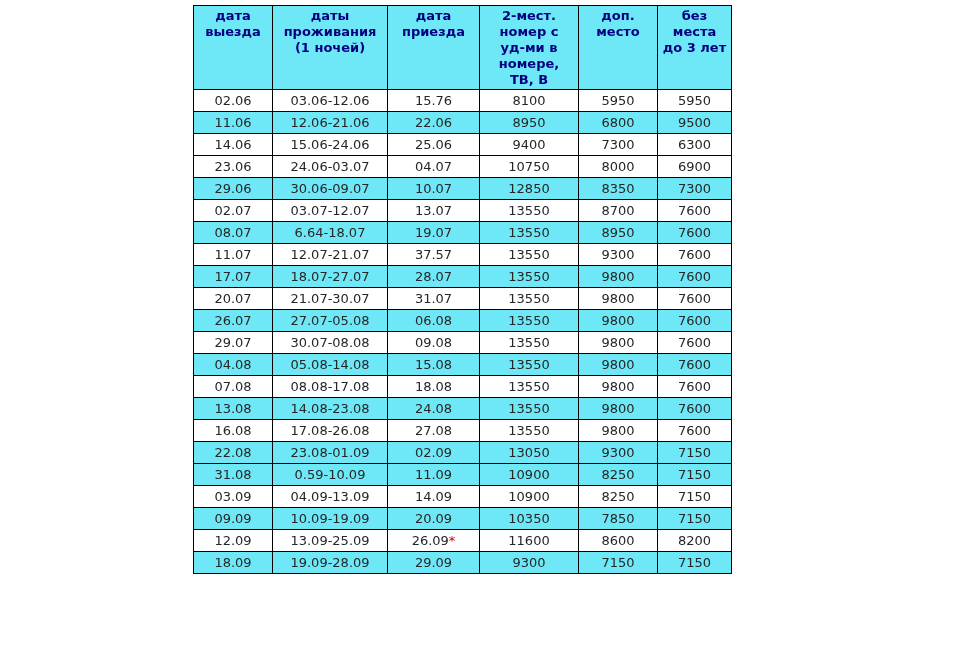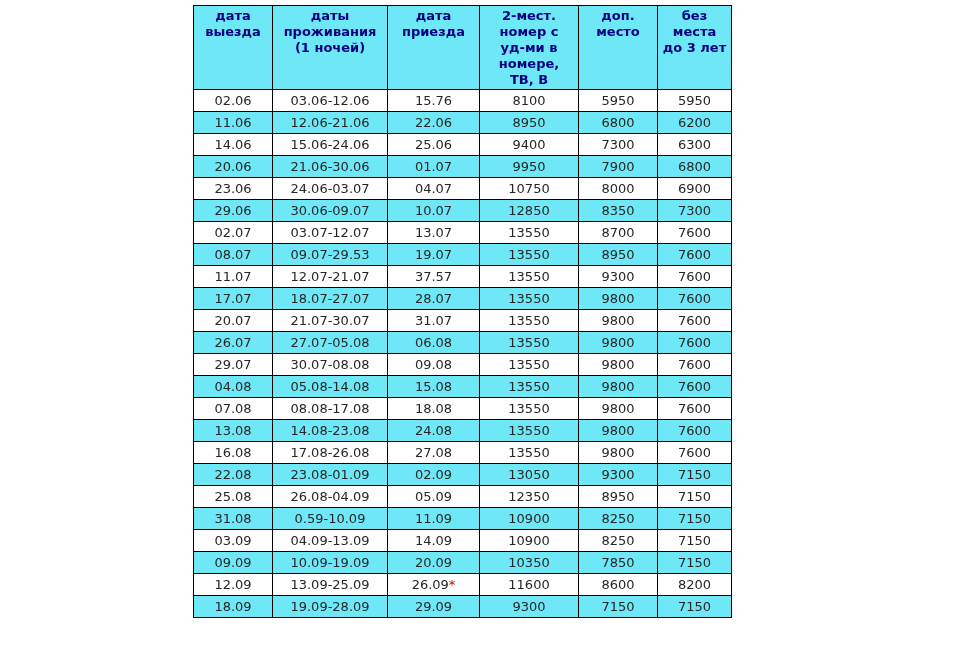--- a/index.html
+++ b/index.html
@@ -91,38 +91,30 @@
           <td>8100</td>
           <td>5950</td>
           <td>5950</td>
         </tr>
         <tr class="alt">
           <td>11.06</td>
           <td>12.06-21.06</td>
           <td>22.06</td>
           <td>8950</td>
           <td>6800</td>
-          <td>6200</td>
+          <td>9500</td>
         </tr>
         <tr>
           <td>14.06</td>
           <td>15.06-24.06</td>
           <td>25.06</td>
           <td>9400</td>
           <td>7300</td>
           <td>6300</td>
         </tr>
-        <tr class="alt">
-          <td>20.06</td>
-          <td>21.06-30.06</td>
-          <td>01.07</td>
-          <td>9950</td>
-          <td>7900</td>
-          <td>6800</td>
-        </tr>
         <tr>
           <td>23.06</td>
           <td>24.06-03.07</td>
           <td>04.07</td>
           <td>10750</td>
           <td>8000</td>
           <td>6900</td>
         </tr>
         <tr class="alt">
           <td>29.06</td>
@@ -135,21 +127,21 @@
         <tr>
           <td>02.07</td>
           <td>03.07-12.07</td>
           <td>13.07</td>
           <td>13550</td>
           <td>8700</td>
           <td>7600</td>
         </tr>
         <tr class="alt">
           <td>08.07</td>
-          <td>09.07-29.53</td>
+          <td>6.64-18.07</td>
           <td>19.07</td>
           <td>13550</td>
           <td>8950</td>
           <td>7600</td>
         </tr>
         <tr>
           <td>11.07</td>
           <td>12.07-21.07</td>
           <td>37.57</td>
           <td>13550</td>
@@ -219,28 +211,20 @@
           <td>13550</td>
           <td>9800</td>
           <td>7600</td>
         </tr>
         <tr class="alt">
           <td>22.08</td>
           <td>23.08-01.09</td>
           <td>02.09</td>
           <td>13050</td>
           <td>9300</td>
-          <td>7150</td>
-        </tr>
-        <tr>
-          <td>25.08</td>
-          <td>26.08-04.09</td>
-          <td>05.09</td>
-          <td>12350</td>
-          <td>8950</td>
           <td>7150</td>
         </tr>
         <tr class="alt">
           <td>31.08</td>
           <td>0.59-10.09</td>
           <td>11.09</td>
           <td>10900</td>
           <td>8250</td>
           <td>7150</td>
         </tr>

